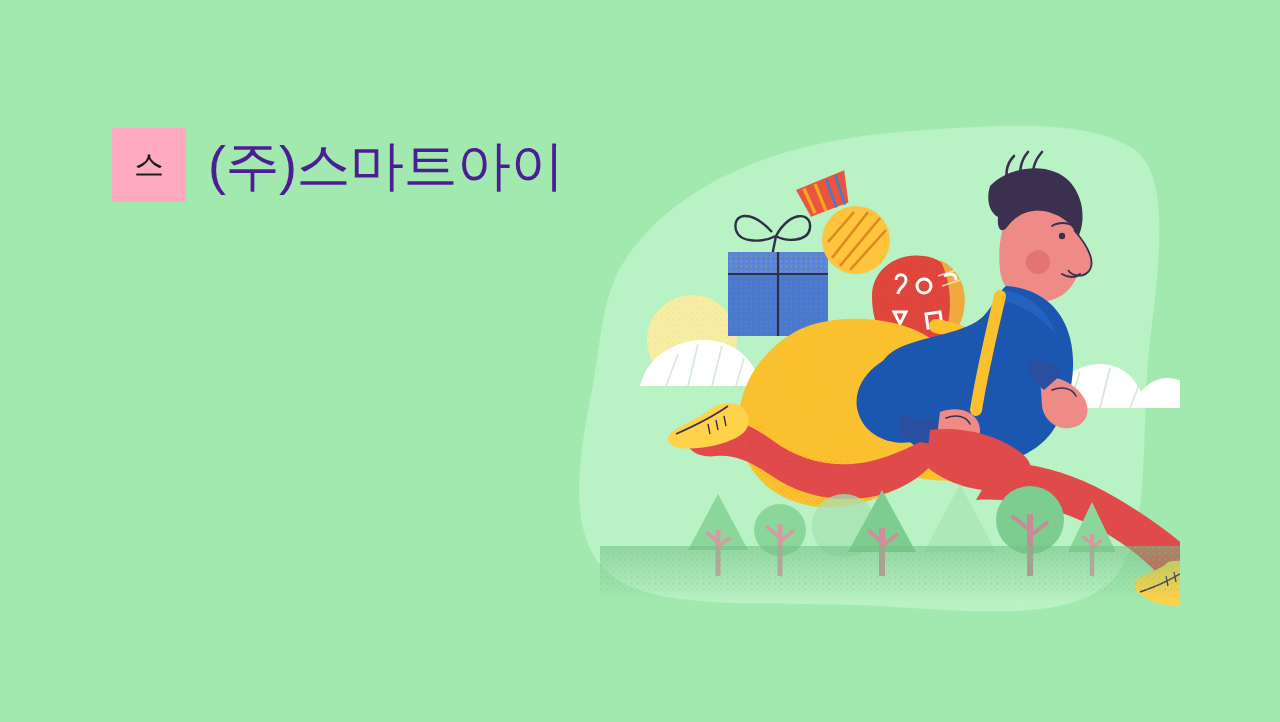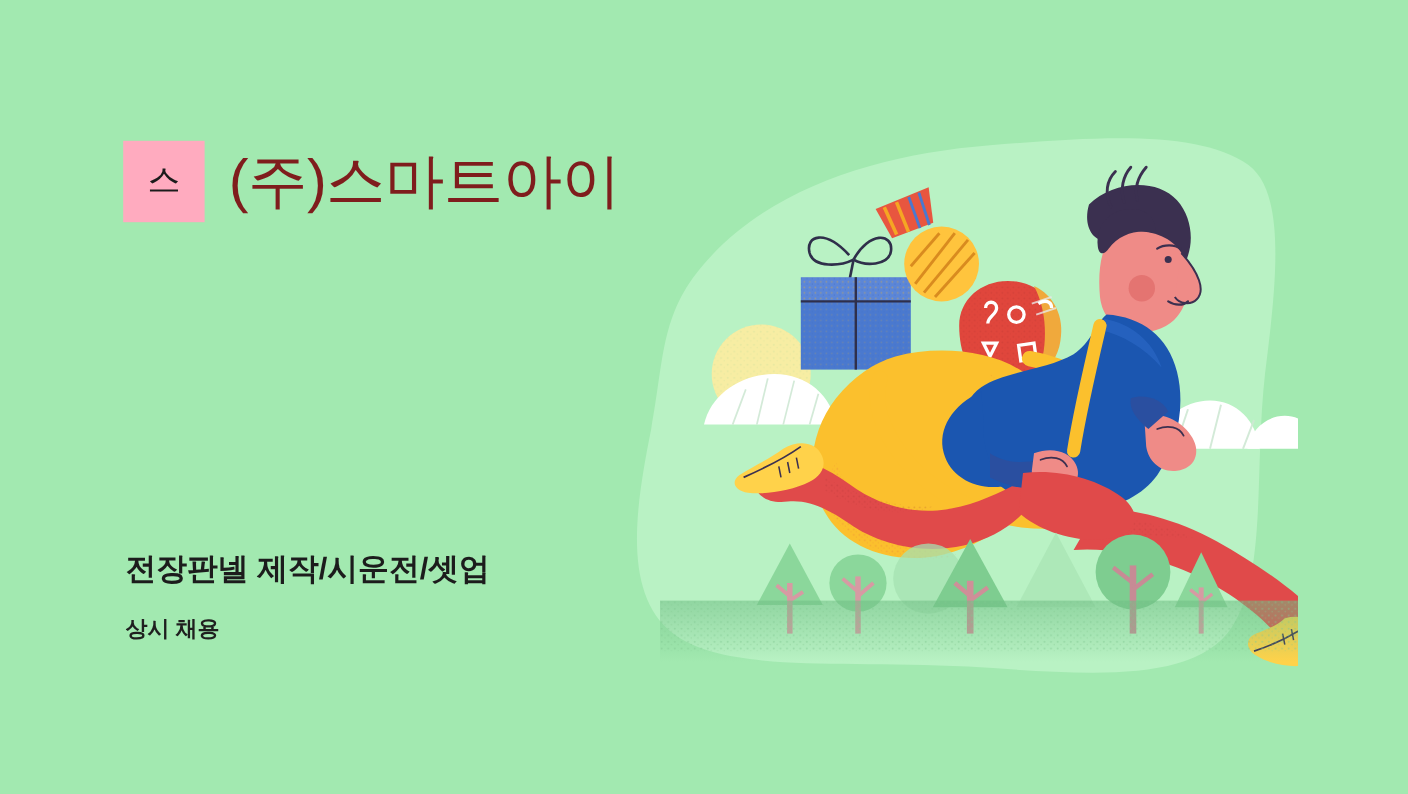--- a/index.html
+++ b/index.html
@@ -50,21 +50,21 @@
   #logo-badge span {
     font-size:30px;
     font-weight:400;
     color:#1b1b1b;
     line-height:1;
     letter-spacing:0;
   }
   #company-name {
     font-size:54px;
     font-weight:400;
-    color:#7f1d1d;
+    color:#4c1d95;
     line-height:1.05;
     white-space:nowrap;
     letter-spacing:-0.5px;
   }
 
   
   #footer {
     position:absolute;
     left:114px; top:500px;
     z-index:5;
@@ -407,18 +407,14 @@
     </g>
   </svg>
 
   <div id="header">
     <div id="logo-badge">
       <span>스</span>
     </div>
     <h1 id="company-name">(주)스마트아이</h1>
   </div>
 
-  <div id="footer">
-    <div id="job-title">전장판넬 제작/시운전/셋업</div>
-    <div id="job-type">상시 채용</div>
-  </div>
 
 </div>
 
 </body></html>

